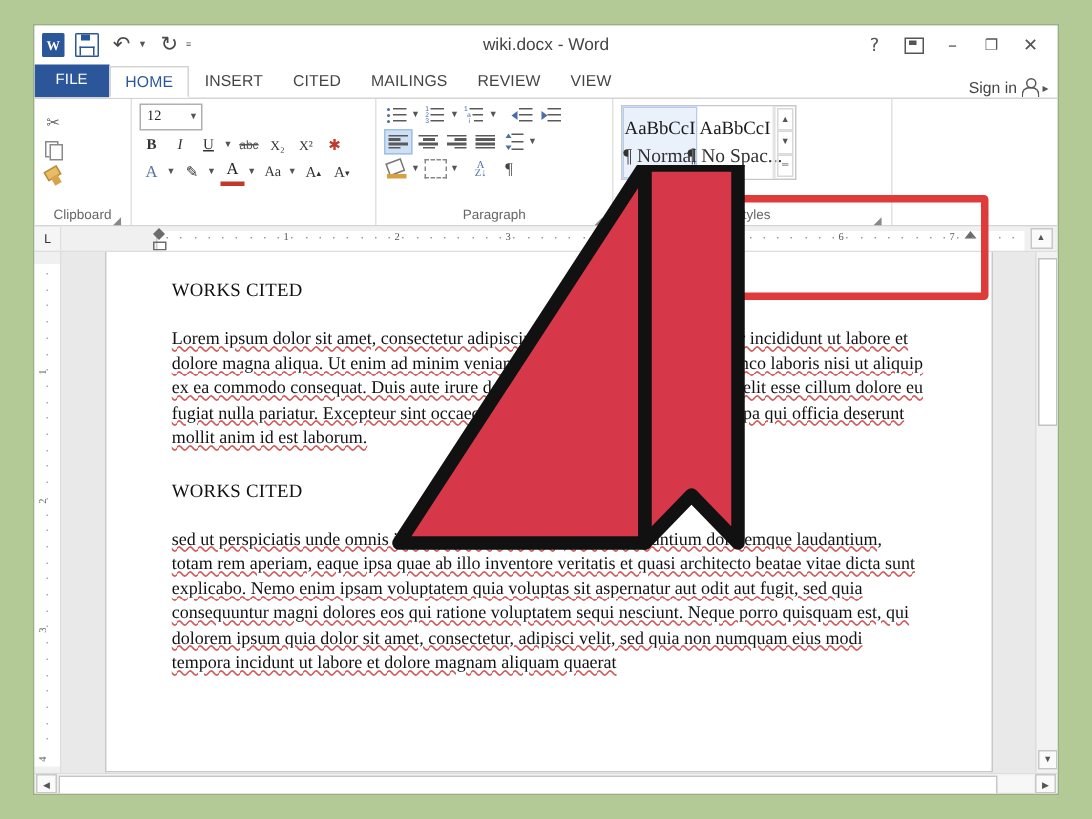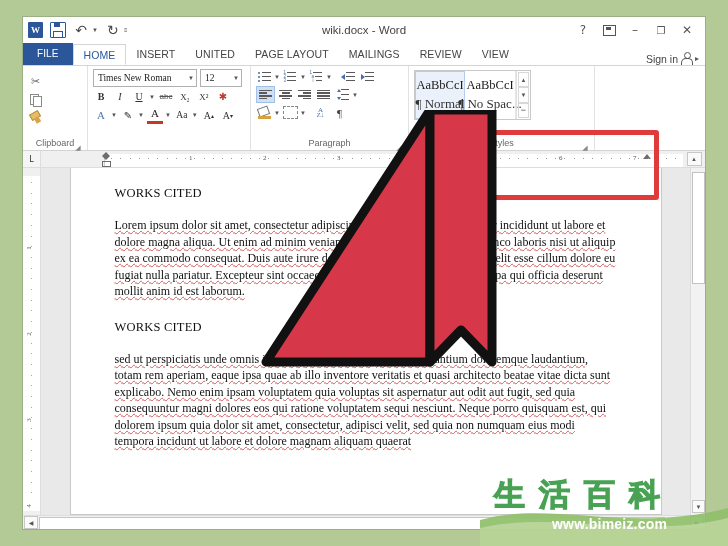--- a/index.html
+++ b/index.html
@@ -294,22 +294,21 @@
         <span class="wc">–</span>
         <span class="wc sq">❐</span>
         <span class="wc">✕</span>
       </div>
     </div>
 
     <div class="tabstrip">
       <div class="tab file">FILE</div>
       <div class="tab active">HOME</div>
       <div class="tab">INSERT</div>
-      <div class="tab">UNITED</div>
-      <div class="tab">PAGE LAYOUT</div>
+      <div class="tab">CITED</div>
       <div class="tab">MAILINGS</div>
       <div class="tab">REVIEW</div>
       <div class="tab">VIEW</div>
       <div class="signin">
         <span>Sign in</span>
         <span class="pico"></span>
         <span class="moreA">▸</span>
       </div>
     </div>
 
@@ -333,24 +332,20 @@
         </div>
         <div class="glabel">
           <span>Clipboard</span>
           <span class="dlg">◢</span>
         </div>
       </div>
 
       <div class="group g-font">
         <div class="gbody" style="flex-direction:column;">
           <div class="fontrow">
-            <div class="fontbox fname">
-              <span class="nm">Times New Roman</span>
-              <span class="dd">▼</span>
-            </div>
             <div class="fontbox fsize">
               <span class="nm">12</span>
               <span class="dd">▼</span>
             </div>
           </div>
           <div class="fontrow">
             <span class="fbtn fb-b">B</span>
             <span class="fbtn fb-i">I</span>
             <span class="fbtn fb-u">U</span>
             <span class="cart">▼</span>
@@ -700,22 +695,14 @@
                L 20 252 Z" fill="#d6384a" stroke="#111111" stroke-width="9" stroke-linejoin="round" stroke-linecap="round"></path>
       <path d="M 184 252
                L 184 0
                L 246 0
                L 246 252
                L 215 220
                L 184 252 Z" fill="#d6384a" stroke="#111111" stroke-width="9" stroke-linejoin="round" stroke-linecap="round"></path>
     </g>
   </svg>
 
-  <div class="watermark">
-    <svg width="248" height="72" viewBox="0 0 248 72">
-      <path d="M0 46 C 70 26, 150 60, 248 34 L248 72 L0 72 Z" fill="#8fbf6a" opacity="0.92"></path>
-      <path d="M0 54 C 80 36, 160 66, 248 44 L248 72 L0 72 Z" fill="#d6e3b8" opacity="0.55"></path>
-    </svg>
-    <div class="wmcn">生活百科</div>
-    <div class="wmurl">www.bimeiz.com</div>
-  </div>
 
 </div>
 
 </body></html>

